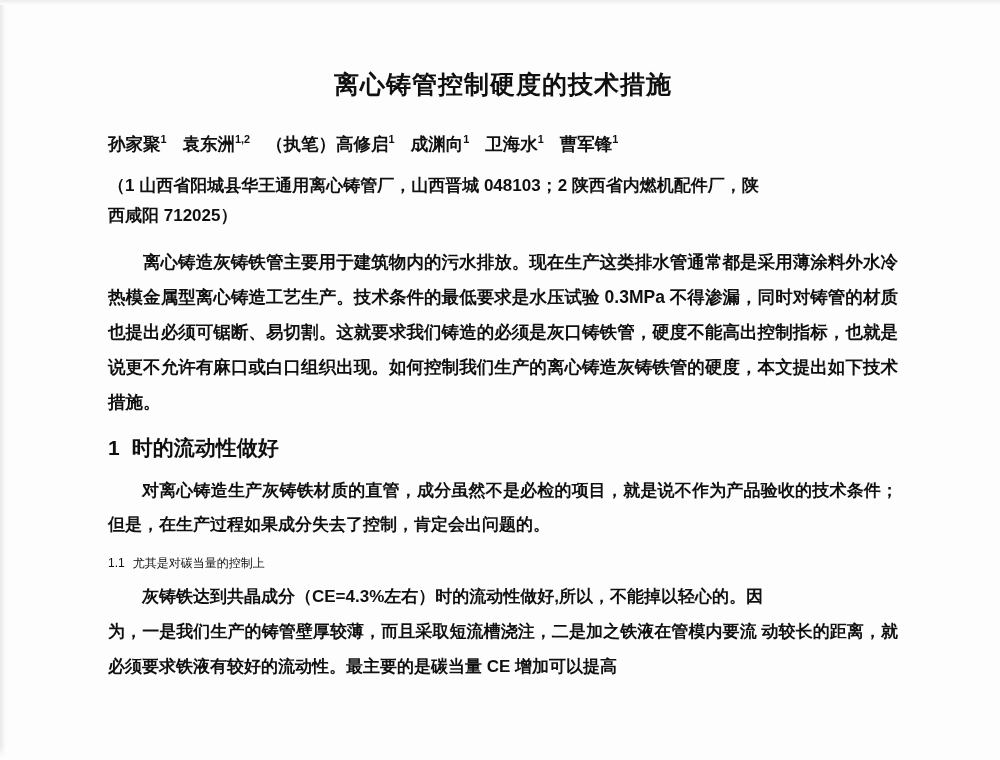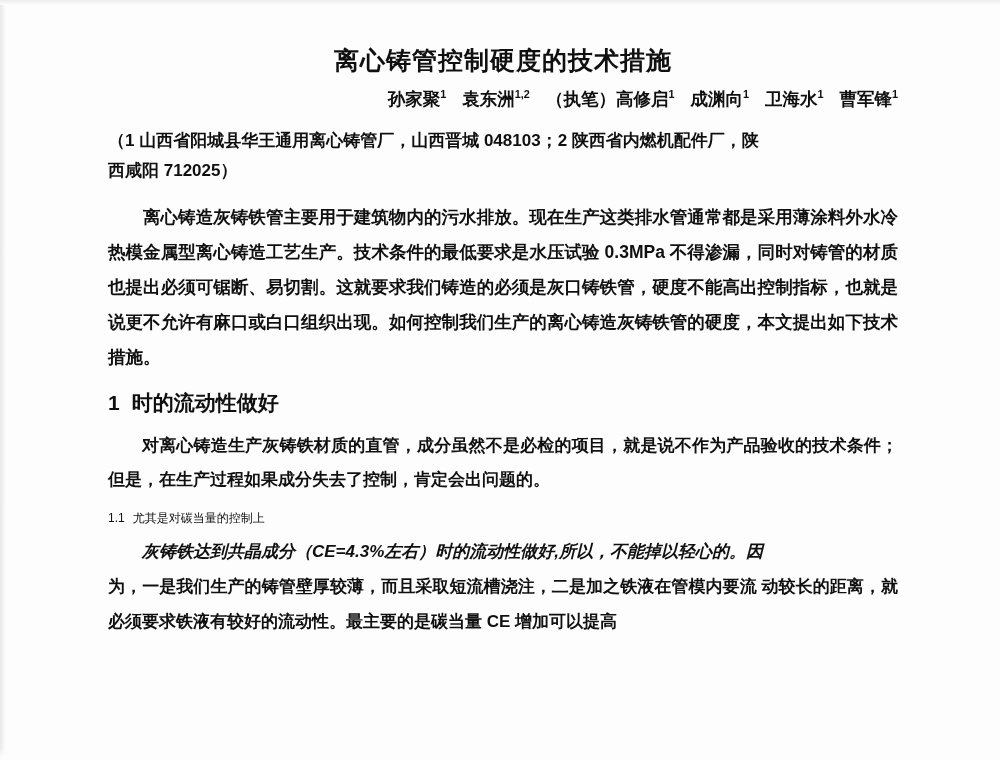--- a/index.html
+++ b/index.html
@@ -37,30 +37,30 @@
     height: 5px;
     background: linear-gradient(to bottom, #ededed, #fdfdfd);
   }
   .content {
     position: absolute;
     left: 108px;
     top: 0;
     width: 790px;
   }
   .doc-title {
-    margin-top: 44px;
+    margin-top: 68px;
     text-align: center;
     font-size: 25px;
     font-weight: bold;
     letter-spacing: 1px;
     font-family: "Liberation Sans", "DejaVu Sans", sans-serif;
   }
   .authors {
-    margin-top: 10px;
-    text-align: right;
+    margin-top: 31px;
+    text-align: left;
     font-size: 17.5px;
     font-weight: bold;
     font-family: "Liberation Sans", "DejaVu Sans", sans-serif;
   }
   .authors .nm {
     white-space: nowrap;
   }
   .authors .gap {
     display: inline-block;
     width: 16px;
@@ -124,21 +124,20 @@
     font-size: 17px;
     line-height: 2.05;
     text-align: justify;
     text-justify: inter-ideograph;
     font-weight: bold;
     font-family: "Liberation Sans", "DejaVu Sans", sans-serif;
   }
   .clip-last .first {
     text-indent: 2em;
     display: block;
-    font-style: italic;
   }
   .fade-bottom {
     position: absolute;
     left: 0;
     bottom: 0;
     width: 1000px;
     height: 14px;
     background: linear-gradient(to bottom, rgba(253,253,253,0), #fdfdfd 85%);
     pointer-events: none;
   }

